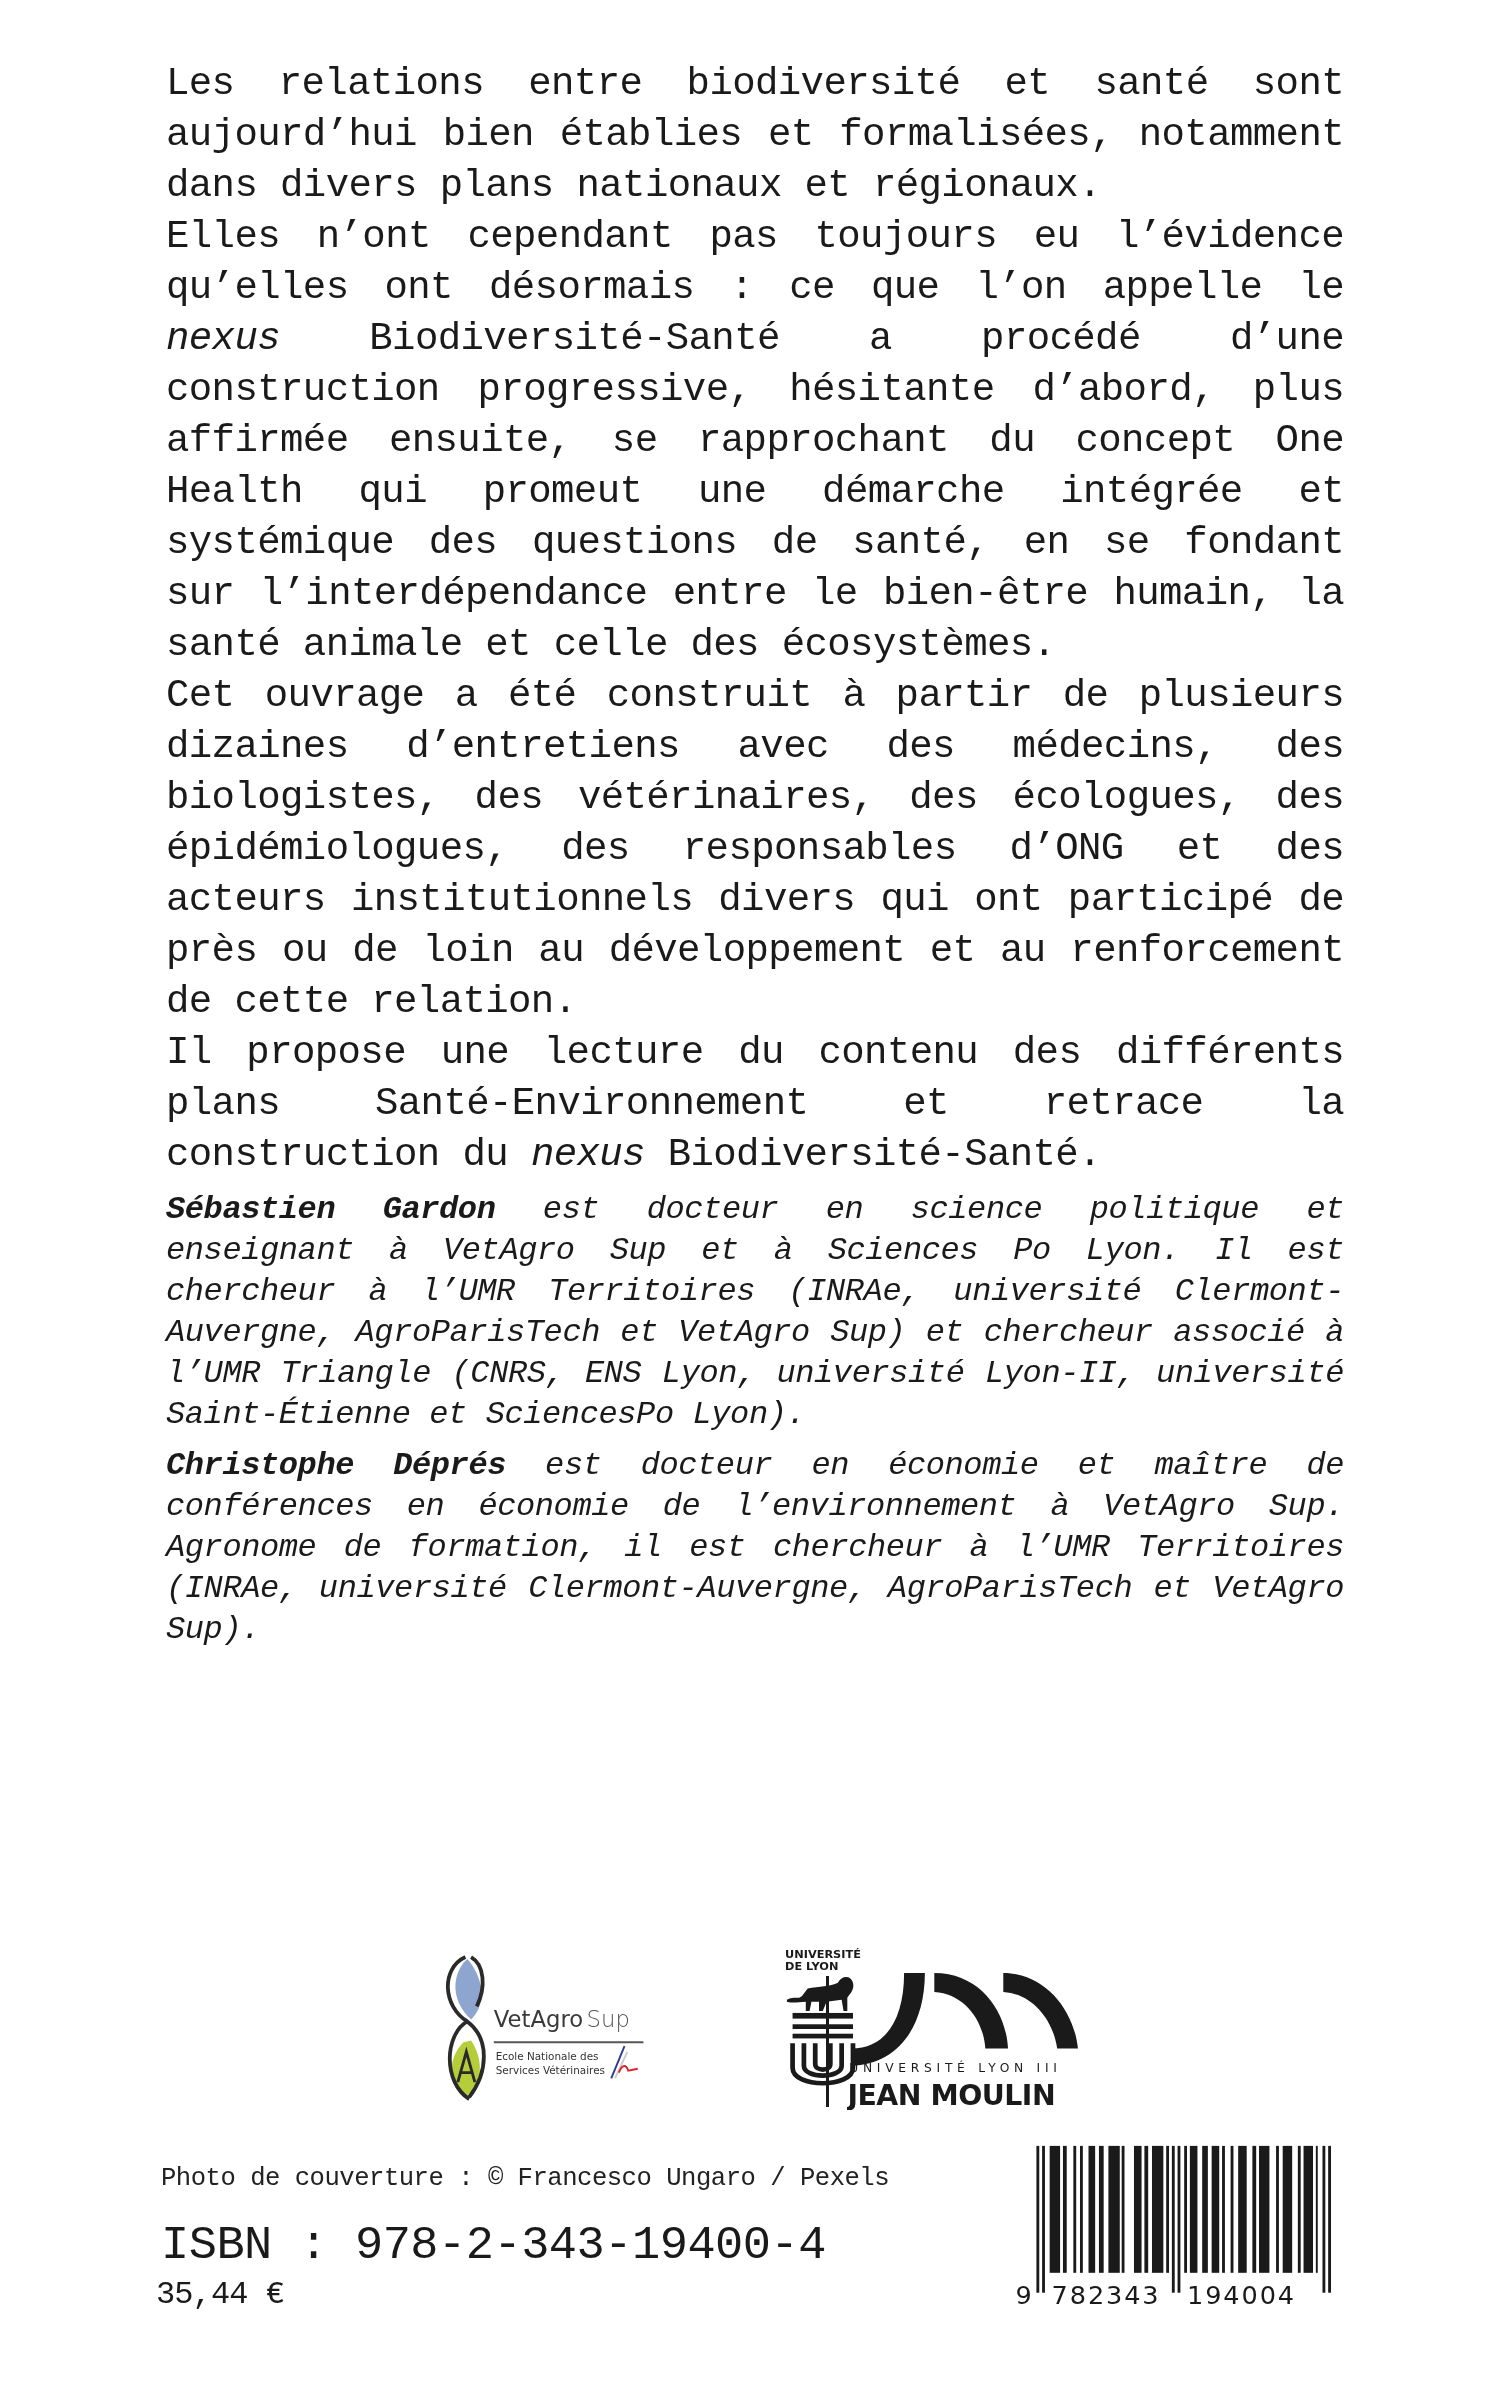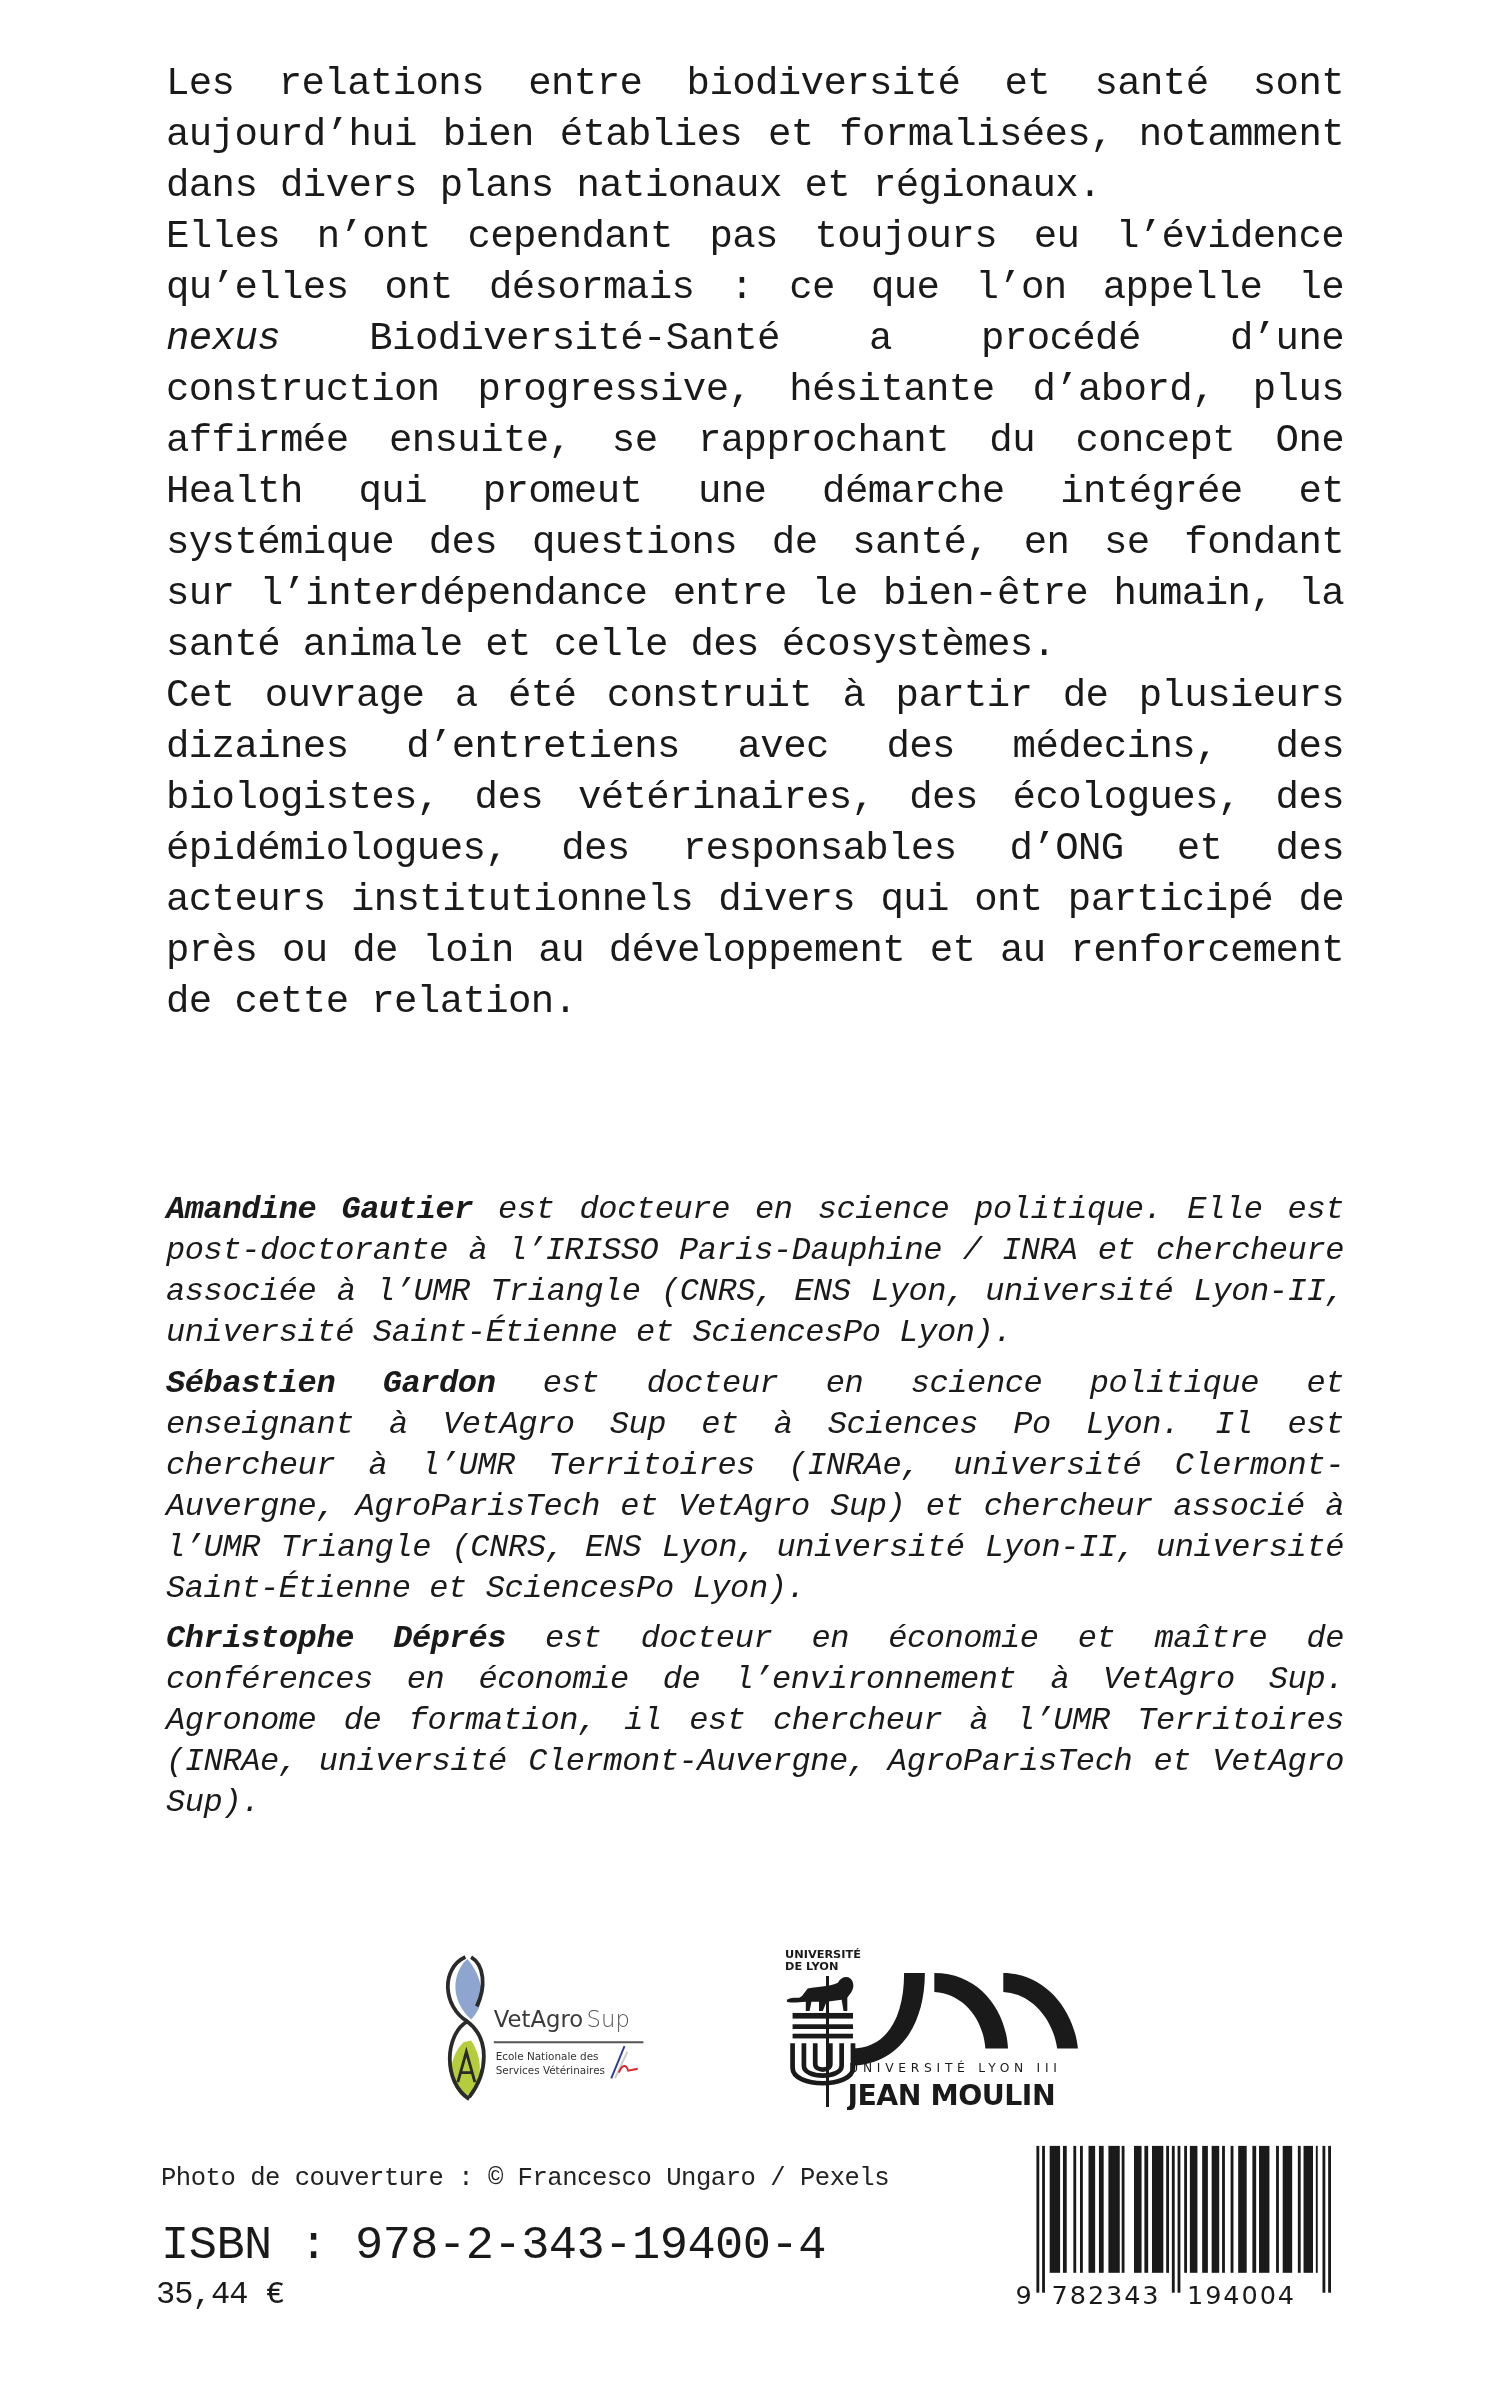--- a/index.html
+++ b/index.html
@@ -28,24 +28,24 @@
   .price { position: absolute; left: 156px; top: 2276px; font-size: 32px; letter-spacing: -0.9px; }
   .barcode { position: absolute; left: 1008px; top: 2141px; width: 341px; height: 185px; }
 </style>
 </head>
 <body>
 
 <div class="main-text serif">
   <p><span>Les relations entre biodiversité et santé sont aujourd’hui bien établies et formalisées, notamment dans divers plans nationaux et régionaux.</span></p>
   <p><span>Elles n’ont cependant pas toujours eu l’évidence qu’elles ont désormais : ce que l’on appelle le </span><em>nexus</em><span> Biodiversité-Santé a procédé d’une construction progressive, hésitante d’abord, plus affirmée ensuite, se rapprochant du concept One Health qui promeut une démarche intégrée et systémique des questions de santé, en se fondant sur l’interdépendance entre le bien-être humain, la santé animale et celle des écosystèmes.</span></p>
   <p><span>Cet ouvrage a été construit à partir de plusieurs dizaines d’entretiens avec des médecins, des biologistes, des vétérinaires, des écologues, des épidémiologues, des responsables d’ONG et des acteurs institutionnels divers qui ont participé de près ou de loin au développement et au renforcement de cette relation.</span></p>
+  <p><span>Il propose une lecture du contenu des différents plans Santé-Environnement et retrace la construction du </span><em>nexus</em><span> Biodiversité-Santé.</span></p>
 </div>
 
 <div class="bios serif">
-  <p><b>Amandine Gautier</b><span> est docteure en science politique. Elle est post-doctorante à l’IRISSO Paris-Dauphine / INRA et chercheure associée à l’UMR Triangle (CNRS, ENS Lyon, université Lyon-II, université Saint-Étienne et SciencesPo Lyon).</span></p>
   <p><b>Sébastien Gardon</b><span> est docteur en science politique et enseignant à VetAgro Sup et à Sciences Po Lyon. Il est chercheur à l’UMR Territoires (INRAe, université Clermont-Auvergne, AgroParisTech et VetAgro Sup) et chercheur associé à l’UMR Triangle (CNRS, ENS Lyon, université Lyon-II, université Saint-Étienne et SciencesPo Lyon).</span></p>
   <p><b>Christophe Déprés</b><span> est docteur en économie et maître de conférences en économie de l’environnement à VetAgro Sup. Agronome de formation, il est chercheur à l’UMR Territoires (INRAe, université Clermont-Auvergne, AgroParisTech et VetAgro Sup).</span></p>
 </div>
 
 <div class="logo-vetagro">
   <svg width="218" height="161" viewBox="0 0 230 170">
     <path d="M30 24 C 18 40, 18 62, 34 80 L 38 84 C 56 66, 50 38, 34 20 Z" fill="#8ea6cf"></path>
     <path d="M30 108 C 14 124, 12 150, 30 166 C 48 158, 54 130, 38 106 Z" fill="#b5cc3b"></path>
     <path d="M32 18 C 6 30, 8 70, 34 86 C 58 104, 56 140, 36 166" fill="none" stroke="#2a2a2a" stroke-width="4"></path>
     <path d="M38 18 C 52 26, 54 50, 44 70" fill="none" stroke="#2a2a2a" stroke-width="4"></path>

